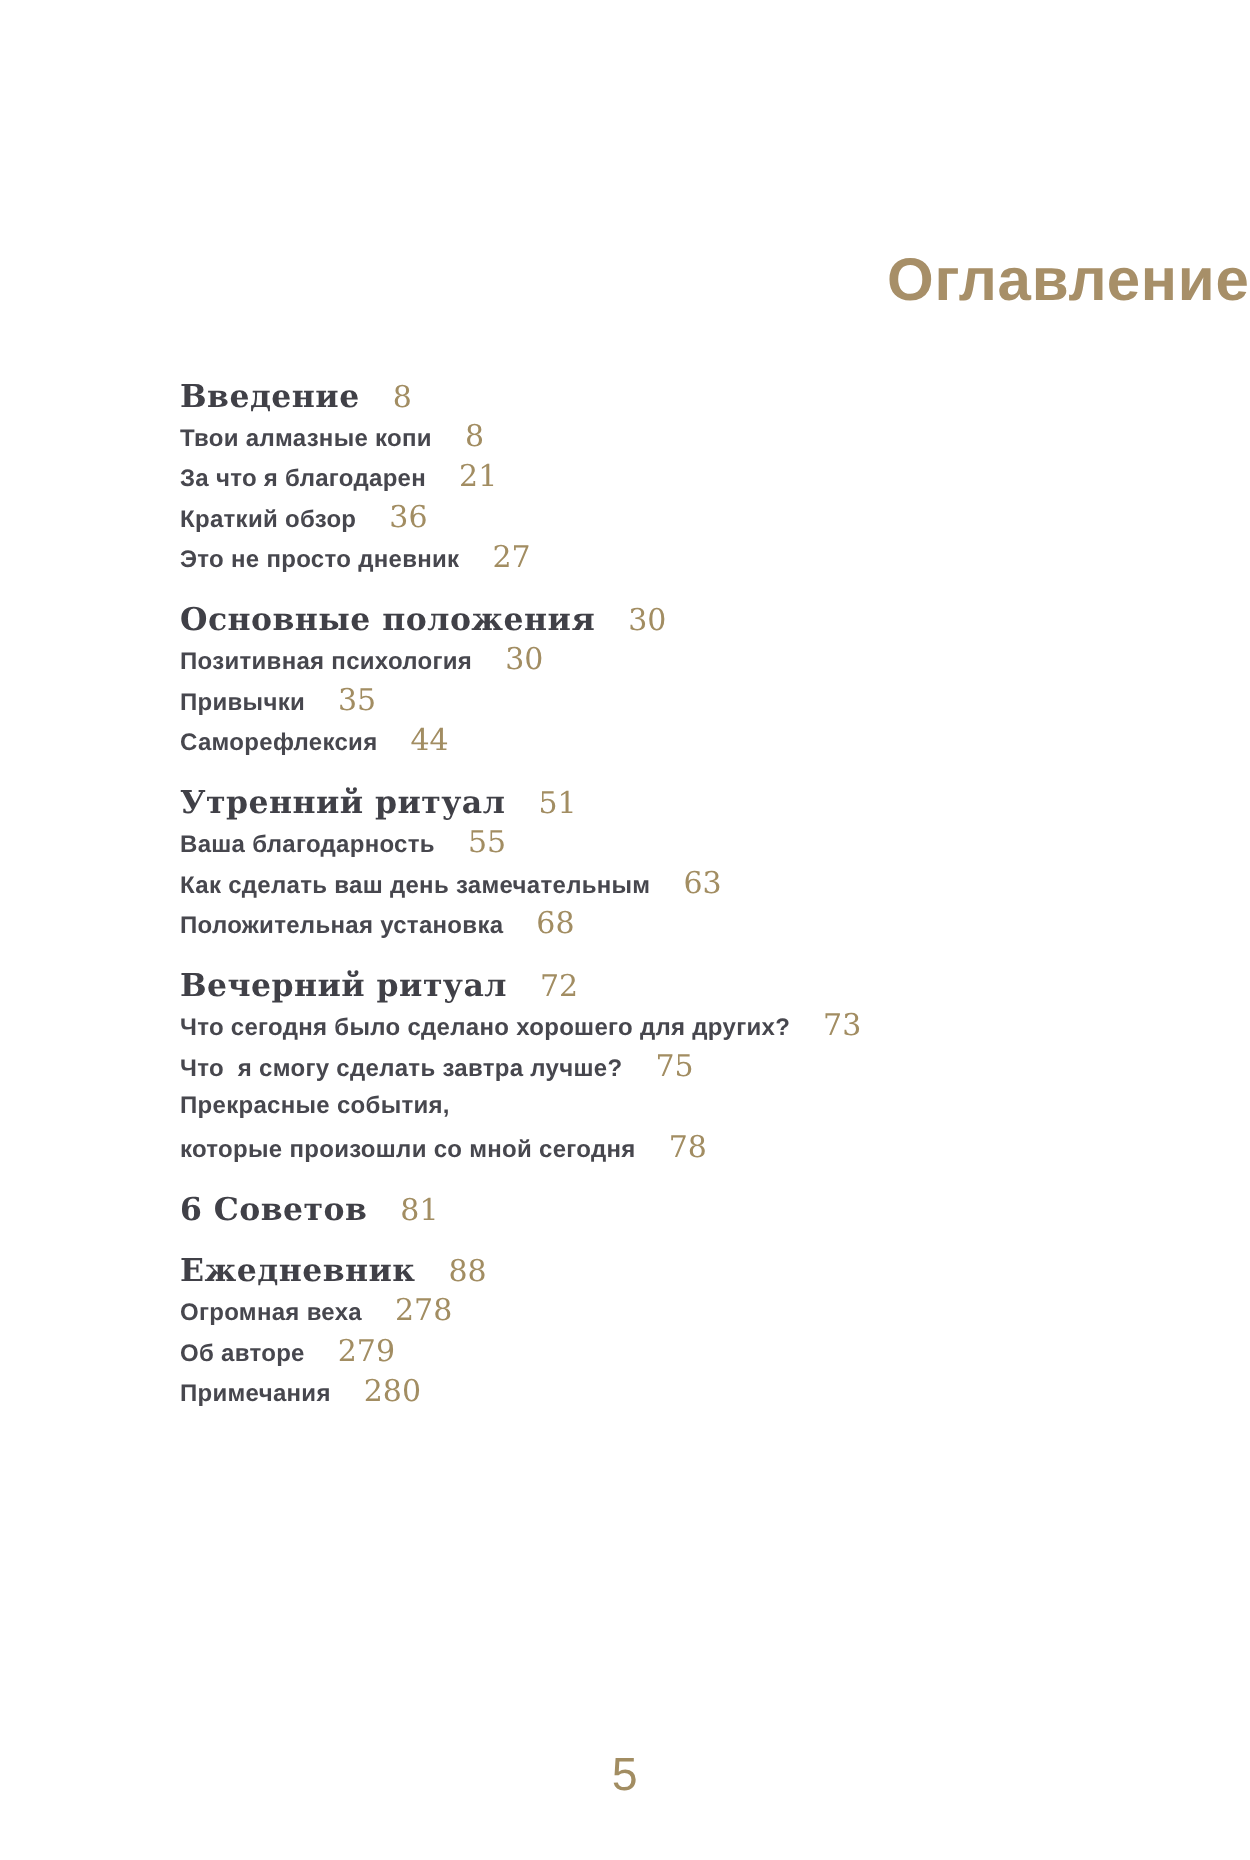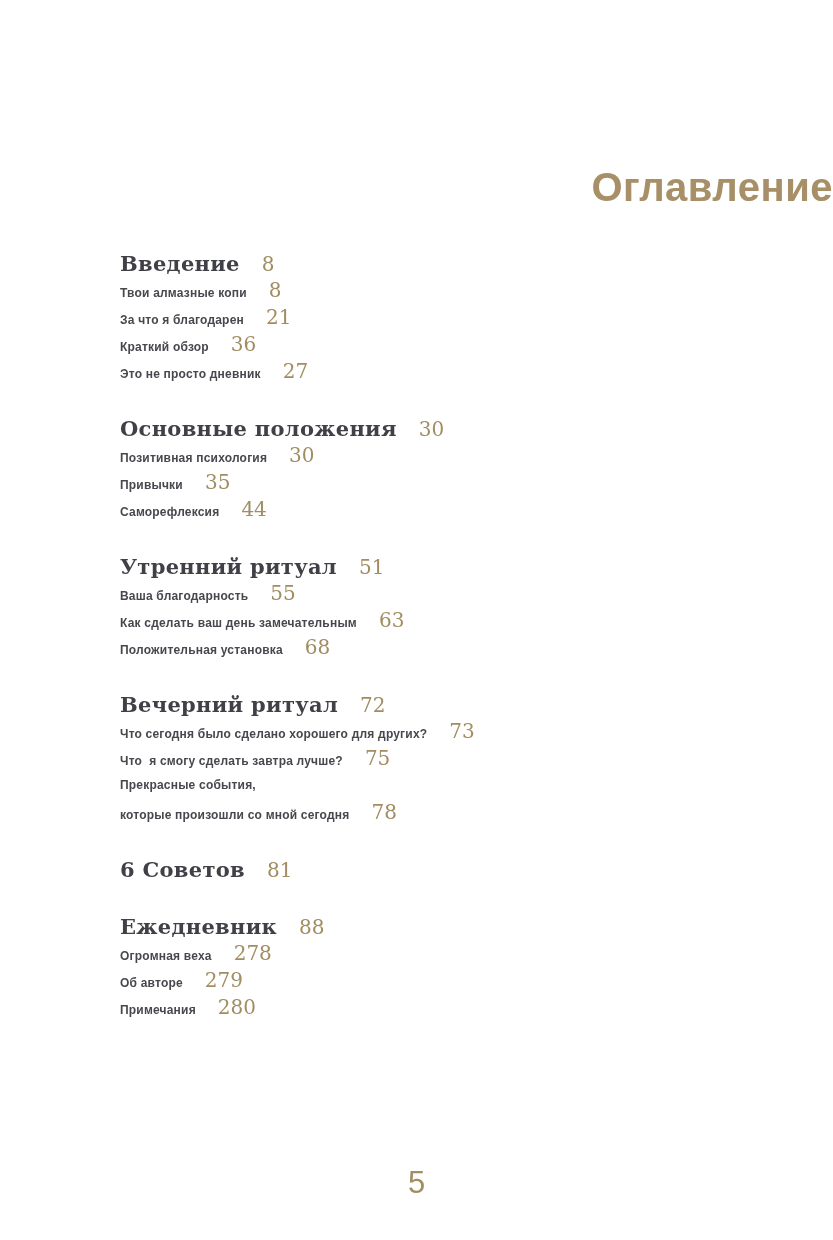--- a/index.html
+++ b/index.html
@@ -35,40 +35,40 @@
   .toc-list {
     position: absolute;
     top: 250px;
     left: 120px;
     width: 640px;
   }
   .toc-section {
     margin: 0;
   }
   .toc-section + .toc-section {
-    margin-top: 30px;
+    margin-top: 14px;
   }
   .toc-row {
     height: 27px;
     line-height: 27px;
     white-space: pre;
     display: flex;
     align-items: baseline;
   }
   .heading-label {
     font-family: "DejaVu Serif", "Liberation Serif", serif;
     font-weight: 700;
     font-size: 21px;
     color: #404047;
     letter-spacing: 0.3px;
   }
   .entry-label {
     font-family: "Liberation Sans", "DejaVu Sans", sans-serif;
     font-weight: 700;
-    font-size: 12px;
+    font-size: 16px;
     color: #47474e;
     letter-spacing: 0.2px;
   }
   .page-num {
     font-family: "DejaVu Serif", "Liberation Serif", serif;
     font-weight: 400;
     font-size: 20px;
     color: #a28d62;
     margin-left: 22px;
     font-feature-settings: "onum" 1;

